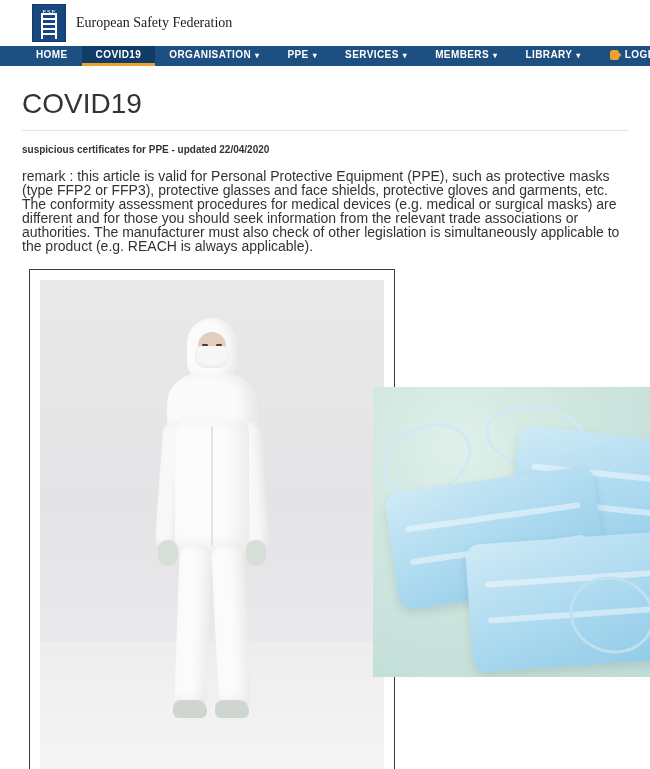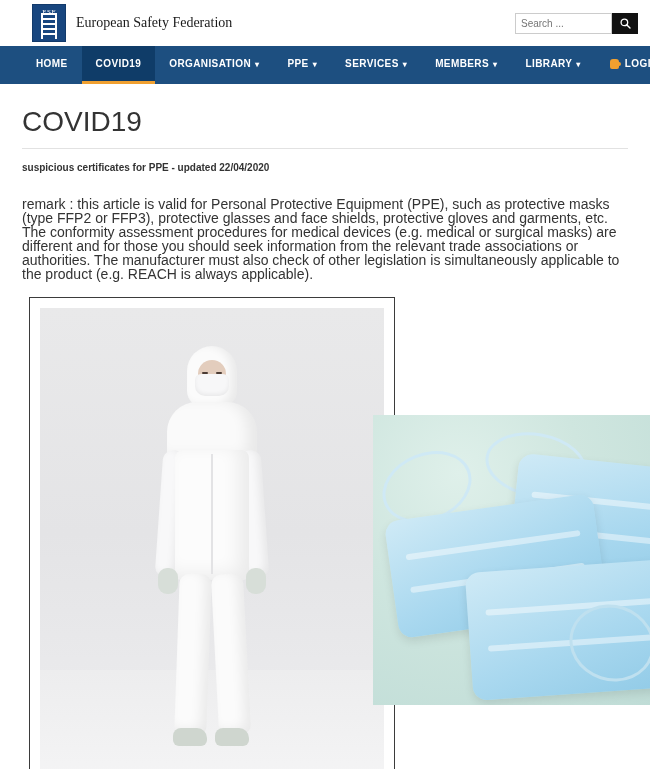--- a/index.html
+++ b/index.html
@@ -108,21 +108,21 @@
     display: flex;
     align-items: center;
     justify-content: center;
     cursor: pointer;
     padding: 0;
   }
   .search-btn svg { display: block; }
 
   
   .main-nav {
-    height: 38px;
+    height: 20px;
     background: #1d4f80;
     display: flex;
     align-items: stretch;
     padding-left: 22px;
     box-sizing: border-box;
   }
   .nav-item {
     display: flex;
     align-items: center;
     gap: 4px;
@@ -184,21 +184,21 @@
   }
   .title-rule {
     border: none;
     border-top: 1px solid #e2e2e2;
     margin: 0 4px 13px 4px;
   }
   .article-subtitle {
     font-size: 10px;
     font-weight: bold;
     color: #333333;
-    margin: 0 4px 24px 4px;
+    margin: 0 4px 14px 4px;
   }
   .article-body {
     font-size: 14px;
     line-height: 14px;
     color: #333333;
     margin: 0 4px;
     text-align: left;
   }
 
   
@@ -333,31 +333,20 @@
 
 <div class="site-header">
   <div class="brand">
     <div class="logo">
       <span class="logo-text">ESF</span>
       <span class="ladder"></span>
     </div>
     <div class="brand-title">European Safety Federation</div>
   </div>
 
-  <div class="search-wrap">
-    <input class="search-input" type="text" placeholder="Search ..." style="">
-    <button class="search-btn">
-      <span>
-        <svg width="11" height="11" viewBox="0 0 11 11" aria-hidden="true">
-          <circle cx="4.4" cy="4.4" r="3.3" fill="none" stroke="#ffffff" stroke-width="1.3"></circle>
-          <line x1="6.9" y1="6.9" x2="10" y2="10" stroke="#ffffff" stroke-width="1.4" stroke-linecap="round"></line>
-        </svg>
-      </span>
-    </button>
-  </div>
 </div>
 
 <nav class="main-nav">
   <div class="nav-item">
     <span>HOME</span>
   </div>
   <div class="nav-item active">
     <span>COVID19</span>
   </div>
   <div class="nav-item">

